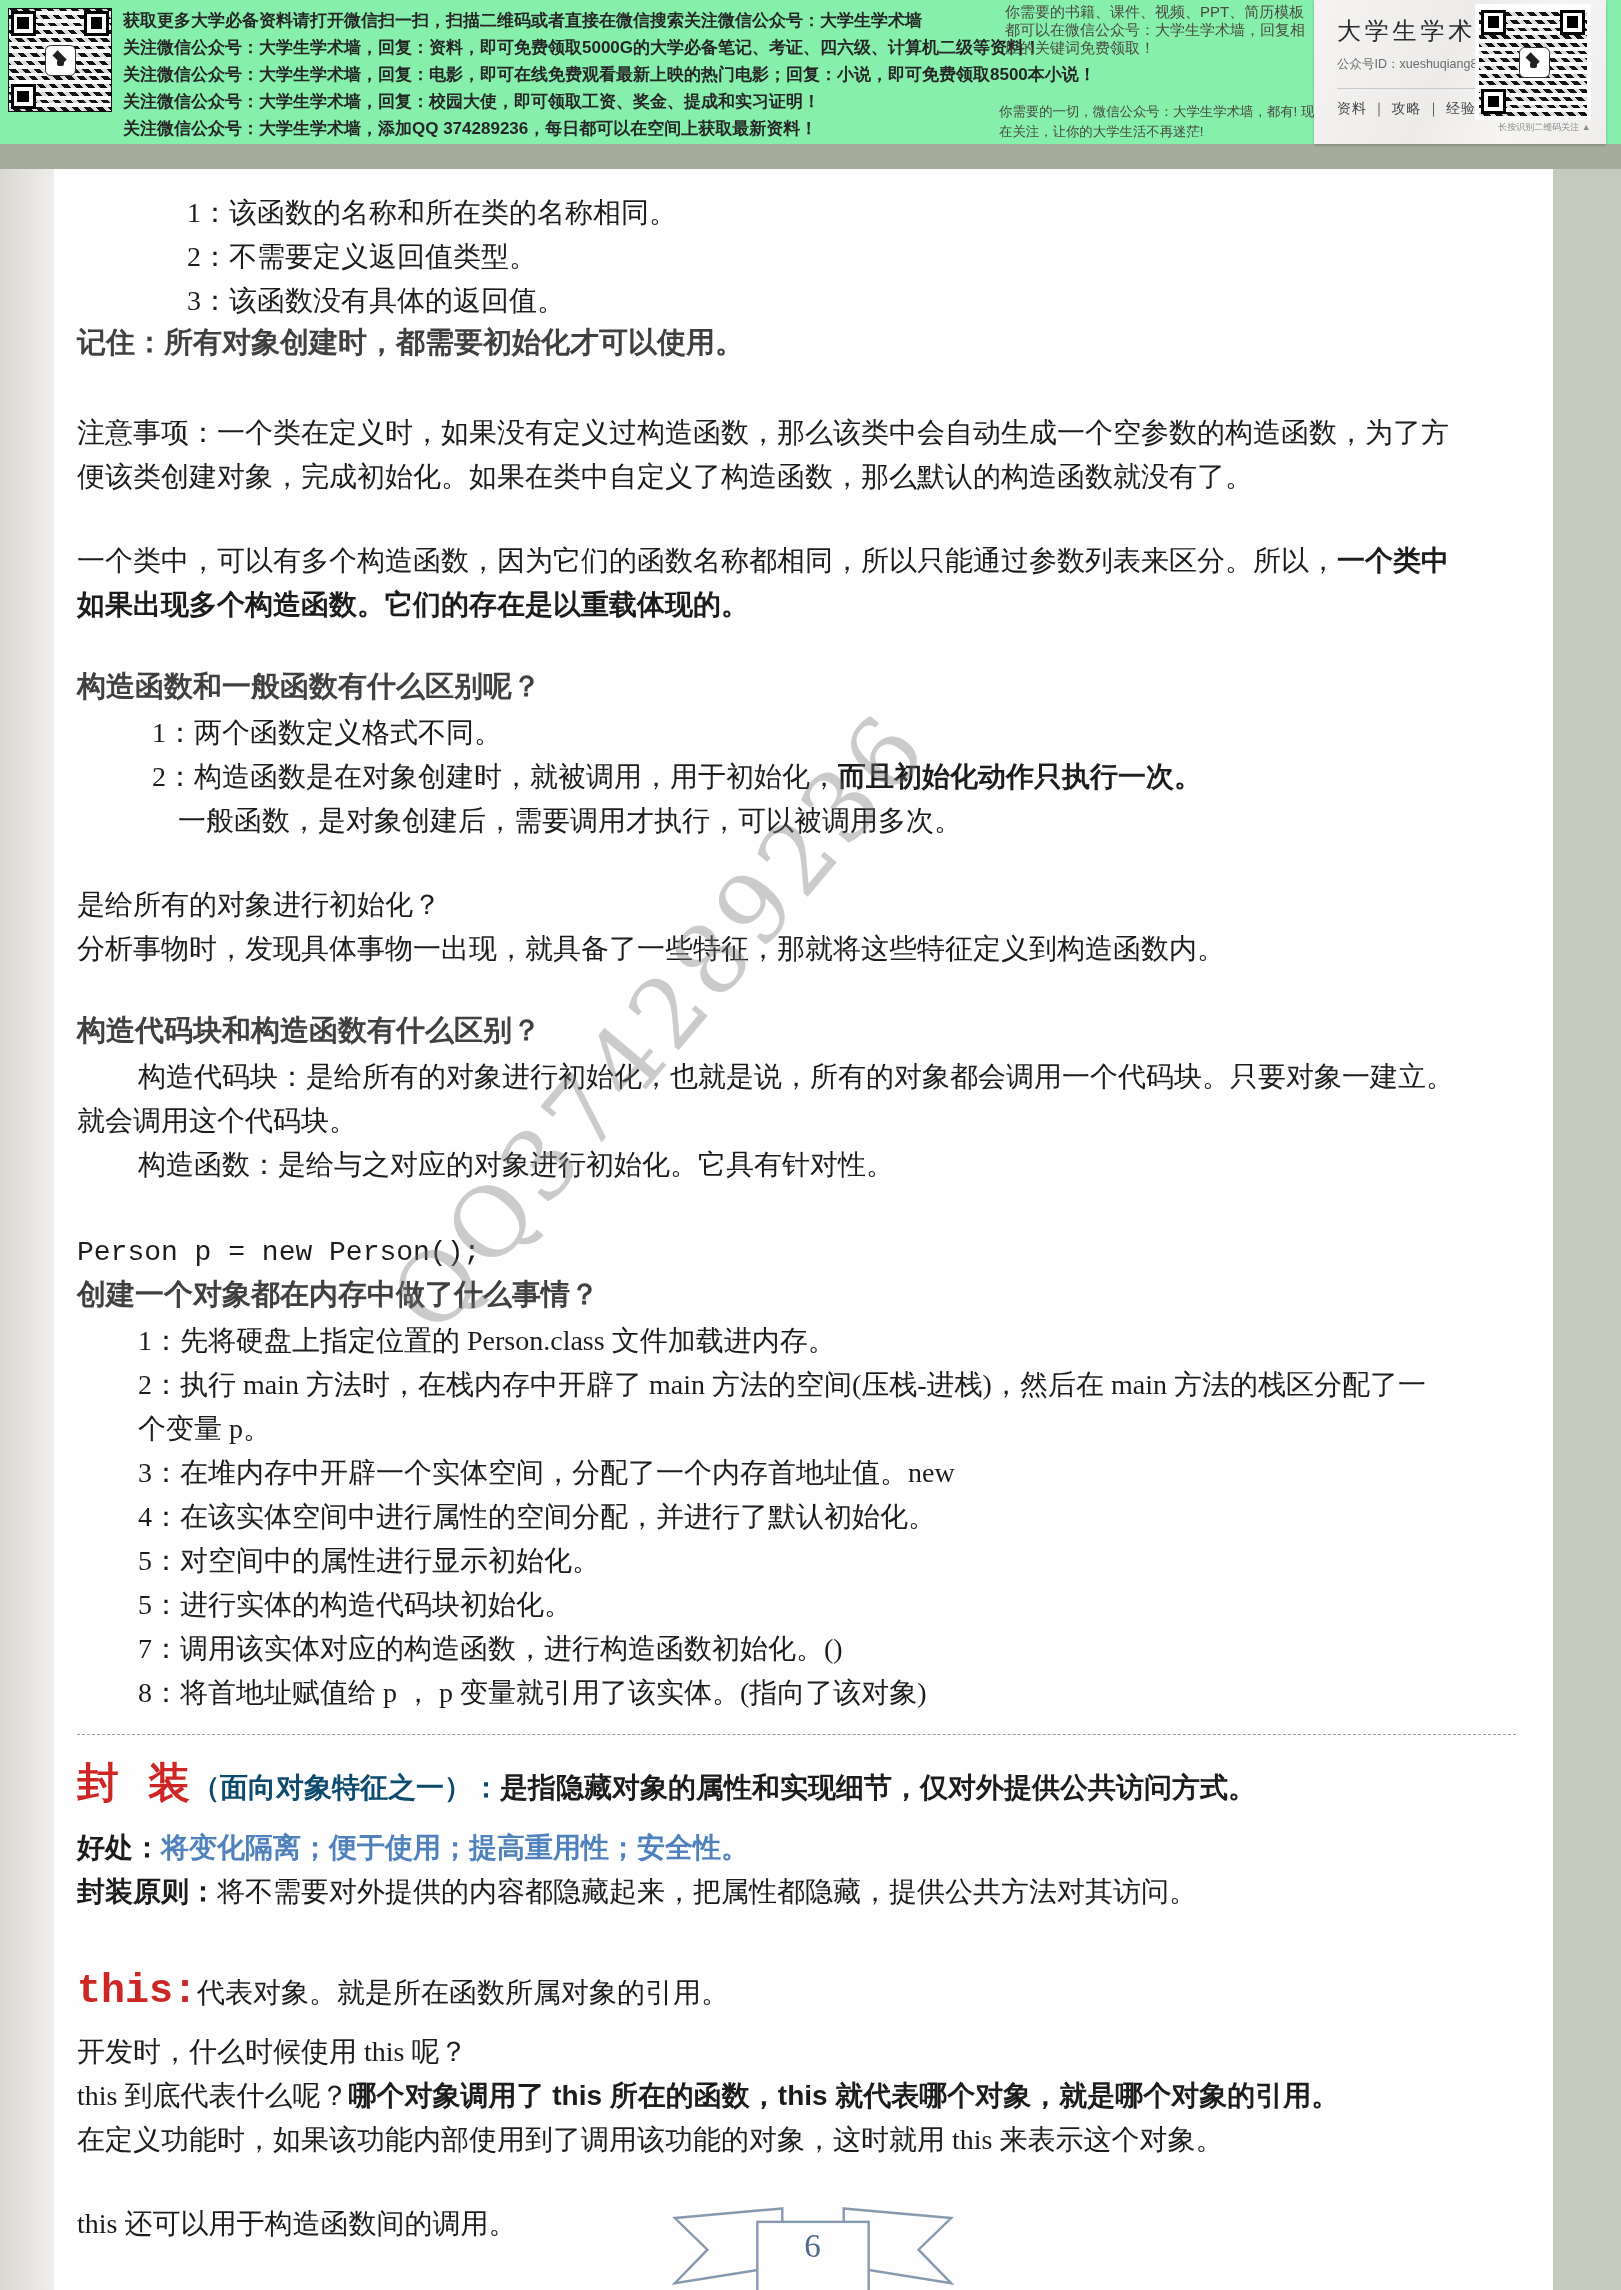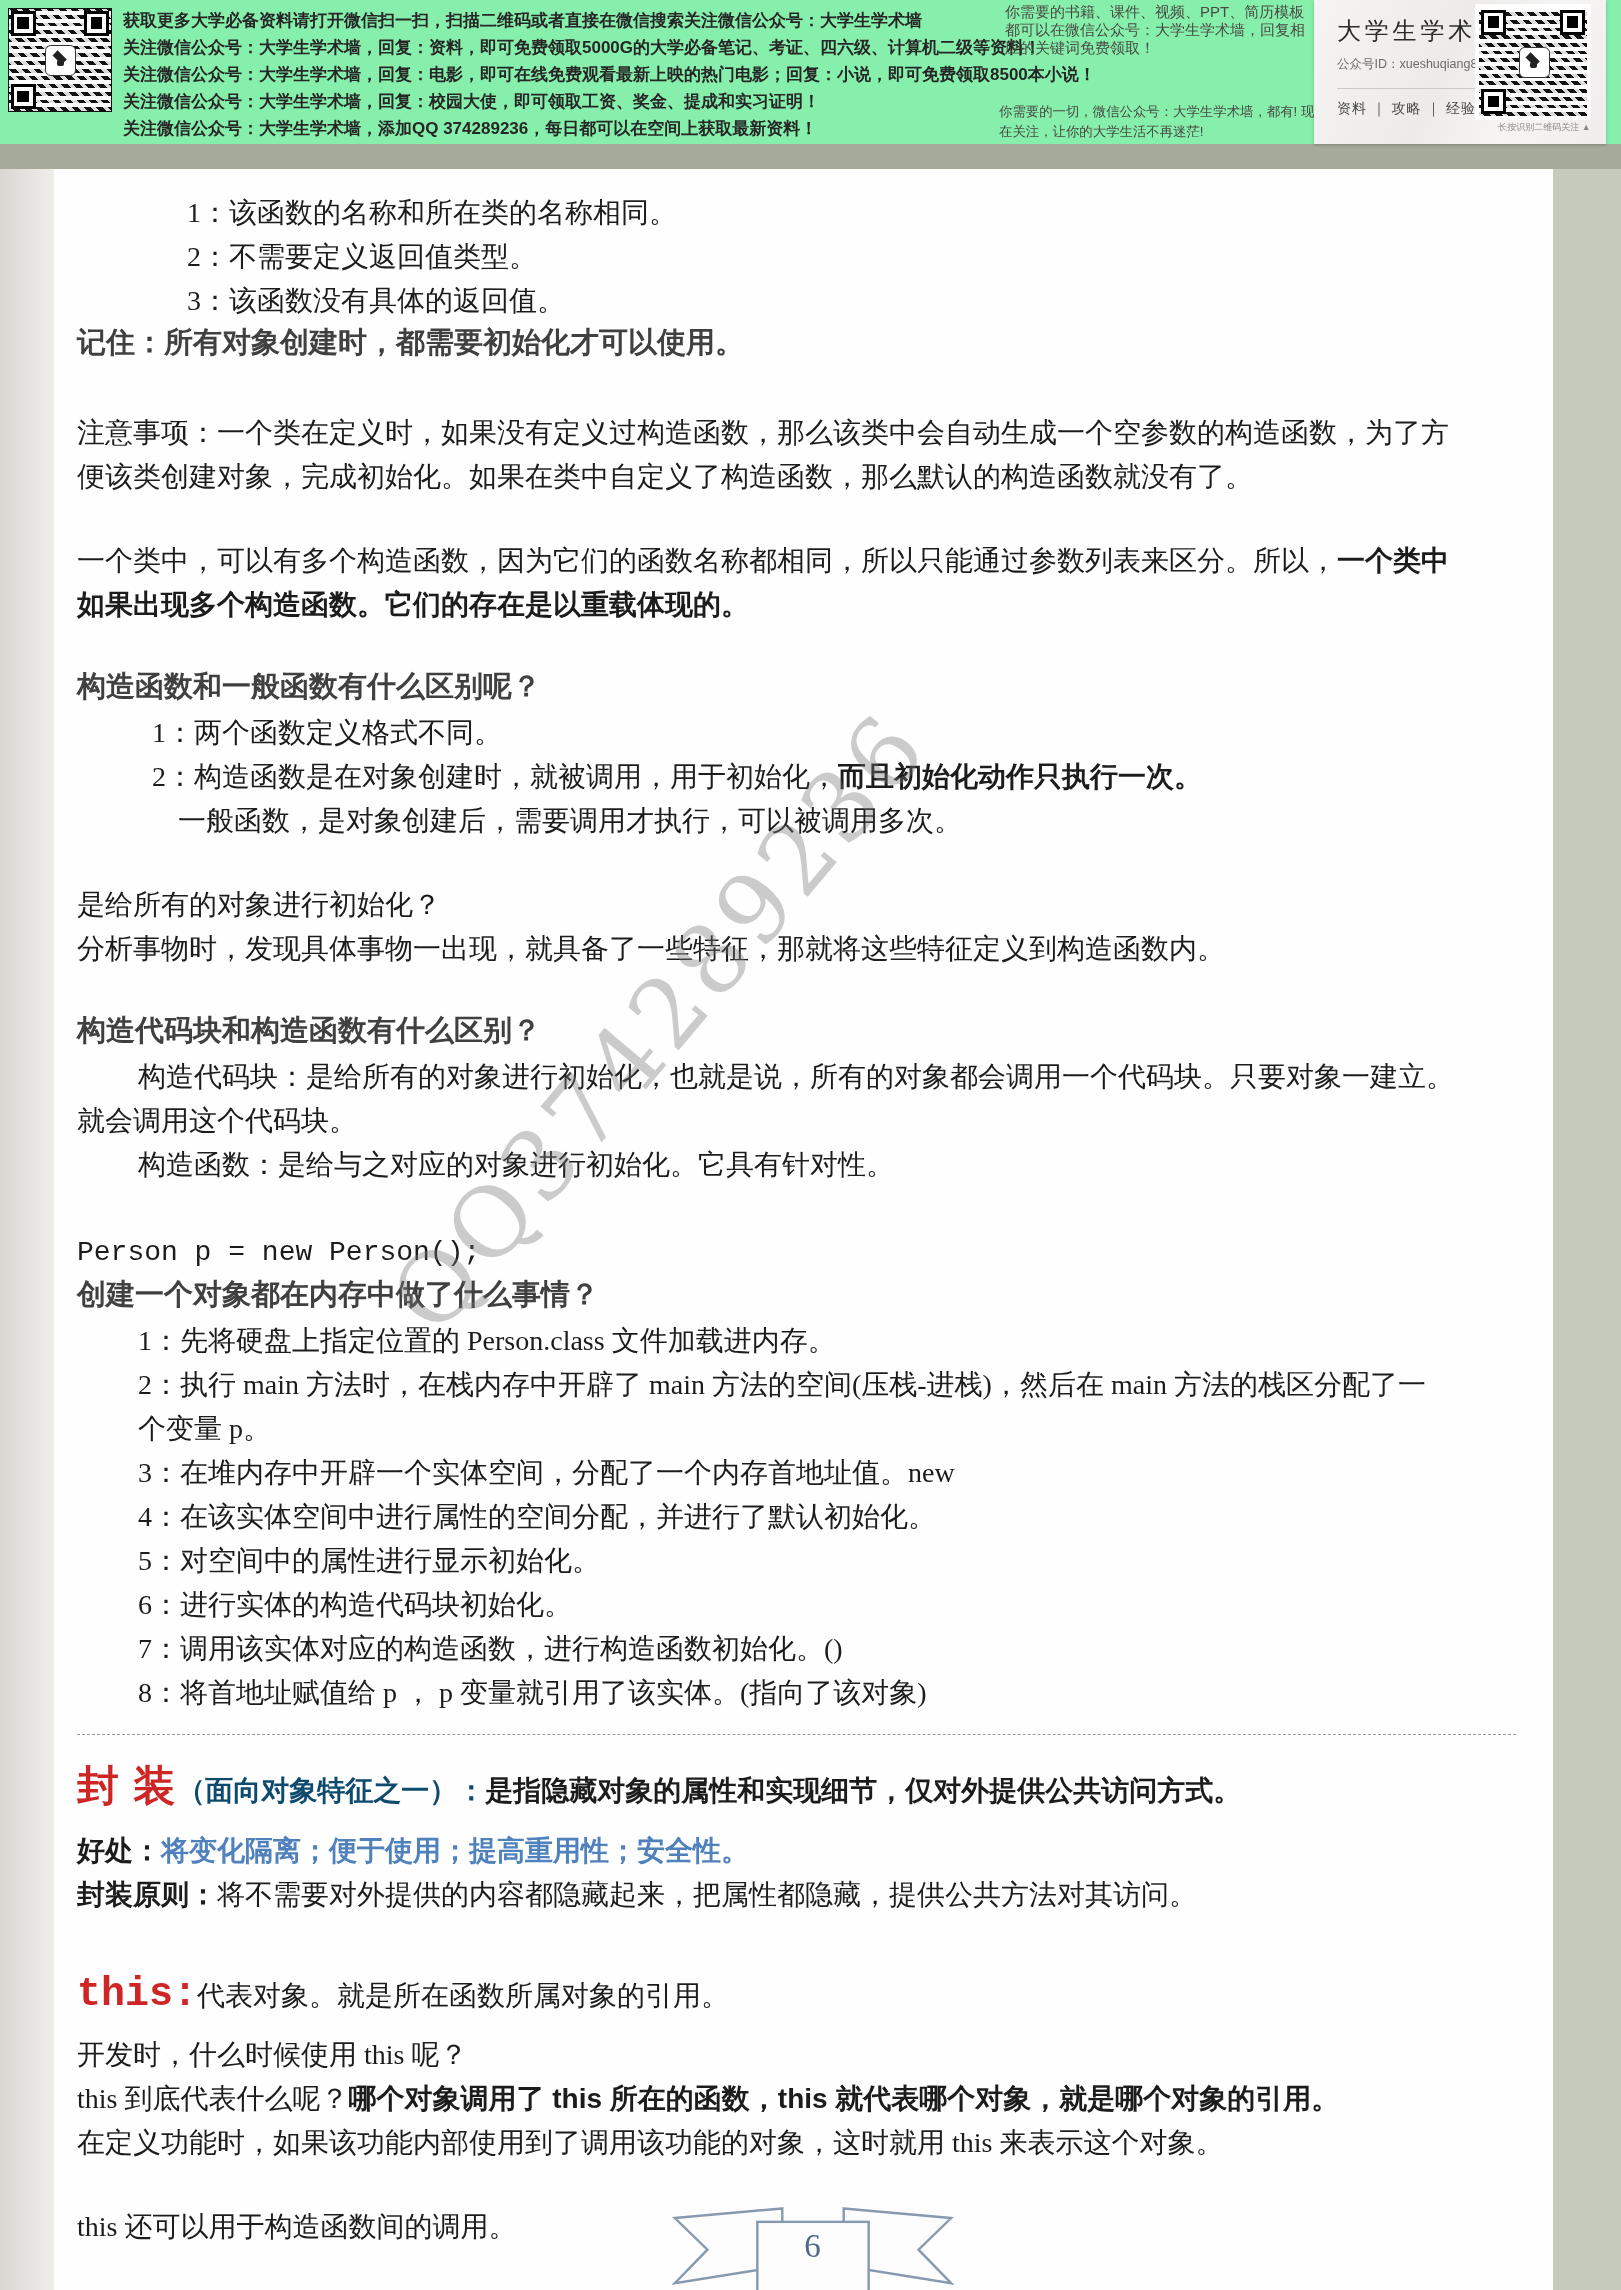--- a/index.html
+++ b/index.html
@@ -50,21 +50,21 @@
   .b{font-family:"Liberation Sans","DejaVu Sans",sans-serif;font-weight:bold;}
   .mono{font-family:"Liberation Mono","DejaVu Sans Mono",monospace;}
   .ind-intro{padding-left:110px;}
   .ind-list{padding-left:61px;}
   .ind-diff{padding-left:75px;}
   .ind-plain{padding-left:101px;}
   .gap{margin-top:40px;}
   .gap-lg{margin-top:44px;}
   .sep{margin:19px 0 17.3px 0;width:1439px;border-top:1.9px dashed #9a9a9a;height:0;}
   .encap-line{line-height:69px;white-space:nowrap;}
-  .encap-title{color:#ce2525;font-family:Liberation Serif, serif;font-weight:bold;font-size:42px;letter-spacing:1.9px;}
+  .encap-title{color:#ce2525;font-family:Liberation Mono, monospace;font-weight:bold;font-size:42px;letter-spacing:1.9px;}
   .encap-paren{color:#0c4a6e;font-family:"Liberation Sans","DejaVu Sans",sans-serif;font-weight:bold;font-size:28px;}
   .this-line{line-height:67px;margin-top:44px;white-space:nowrap;}
   .this-code{color:#ce2525;font-family:"Liberation Mono","DejaVu Sans Mono",monospace;font-size:40px;font-weight:bold;}
   
   .watermark{position:absolute;left:202px;top:797px;width:807px;text-align:center;
     font-family:"DejaVu Serif","Liberation Serif",serif;
     font-size:96px;letter-spacing:5.8px;color:rgba(120,120,120,.38);
     transform:rotate(-50deg);pointer-events:none;z-index:3;}
   
   .ribbon{position:absolute;left:615px;bottom:0;width:288px;height:95px;z-index:4;}
@@ -139,21 +139,21 @@
     <div class="ln ind-list">构造函数：是给与之对应的对象进行初始化。它具有针对性。</div>
 
     <div class="ln mono gap-lg">Person p = new Person();</div>
     <div class="ln red">创建一个对象都在内存中做了什么事情？</div>
     <div class="ln ind-list">1：先将硬盘上指定位置的 Person.class 文件加载进内存。</div>
     <div class="ln ind-list">2：执行 main 方法时，在栈内存中开辟了 main 方法的空间(压栈-进栈)，然后在 main 方法的栈区分配了一</div>
     <div class="ln ind-list">个变量 p。</div>
     <div class="ln ind-list">3：在堆内存中开辟一个实体空间，分配了一个内存首地址值。new</div>
     <div class="ln ind-list">4：在该实体空间中进行属性的空间分配，并进行了默认初始化。</div>
     <div class="ln ind-list">5：对空间中的属性进行显示初始化。</div>
-    <div class="ln ind-list">6：进行实体的构造代码块初始化。</div>
+    <div class="ln ind-list">5：进行实体的构造代码块初始化。</div>
     <div class="ln ind-list">7：调用该实体对应的构造函数，进行构造函数初始化。()</div>
     <div class="ln ind-list">8：将首地址赋值给 p ， p 变量就引用了该实体。(指向了该对象)</div>
 
     <div class="sep"></div>
 
     <div class="encap-line"><span class="encap-title">封 装</span><span class="encap-paren">（面向对象特征之一）：</span><span class="ln b">是指隐藏对象的属性和实现细节，仅对外提供公共访问方式。</span></div>
     <div class="ln"><span class="b">好处：</span><span class="blue">将变化隔离；便于使用；提高重用性；安全性。</span></div>
     <div class="ln"><span class="b">封装原则：</span><span>将不需要对外提供的内容都隐藏起来，把属性都隐藏，提供公共方法对其访问。</span></div>
 
     <div class="this-line"><span class="this-code">this:</span><span class="ln hei">代表对象。就是所在函数所属对象的引用。</span></div>

